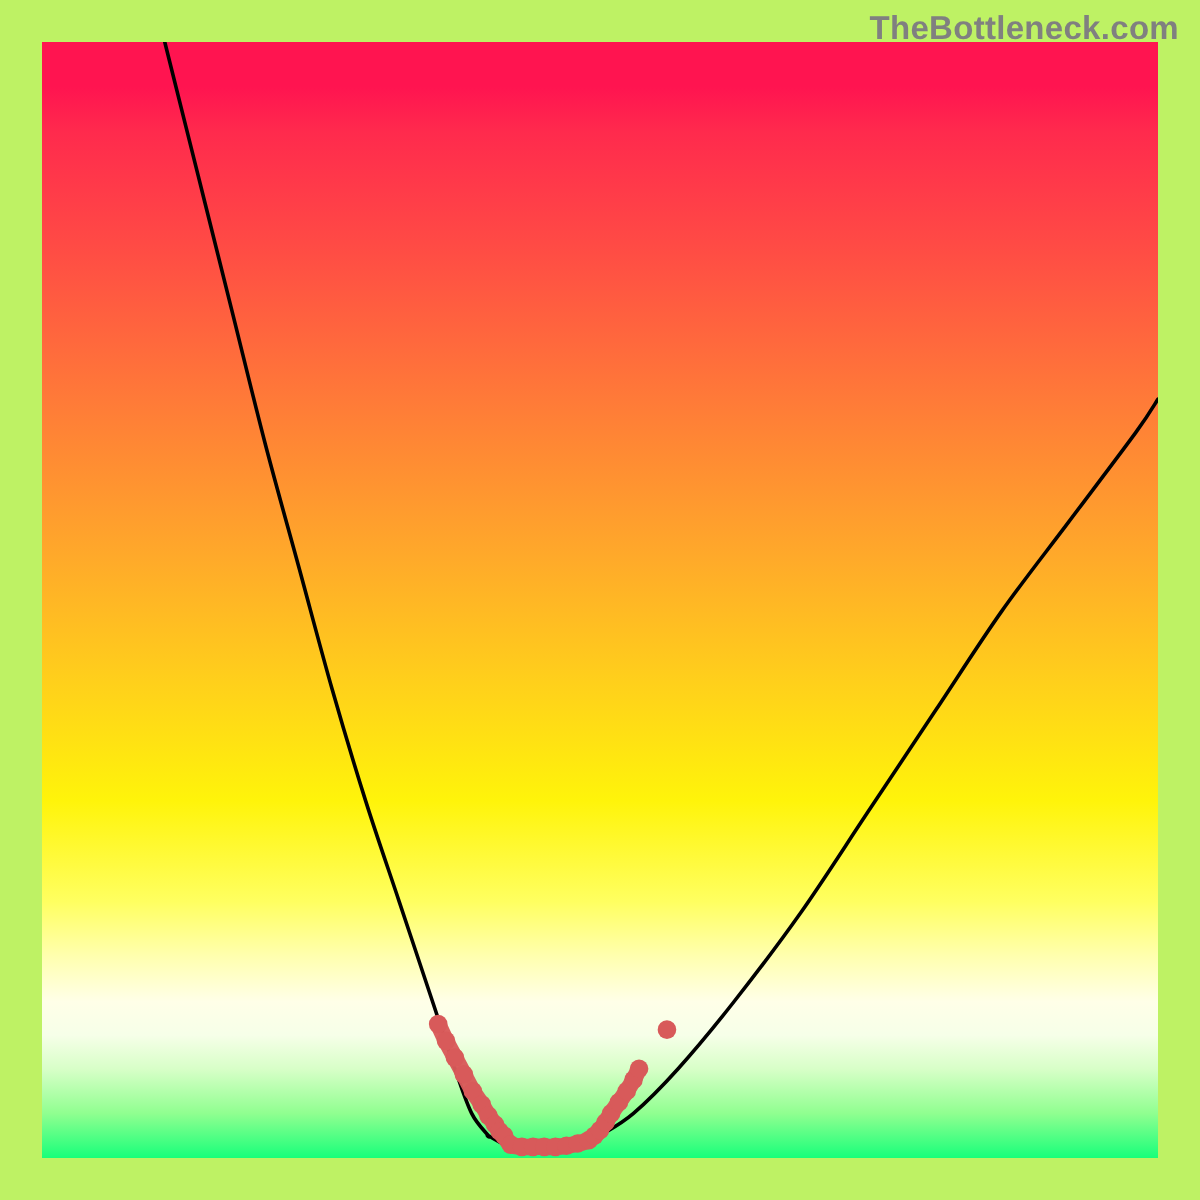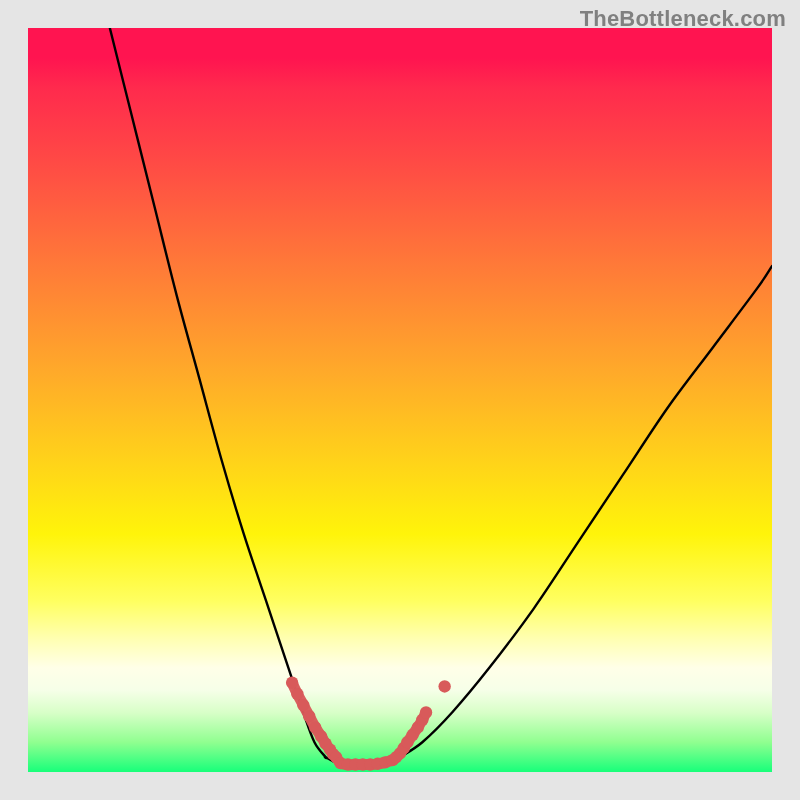--- a/index.html
+++ b/index.html
@@ -1,21 +1,21 @@
 <!DOCTYPE html>
 <html><head>
 <meta charset="utf-8">
 <style>
   * { margin: 0; padding: 0; box-sizing: border-box; }
   html, body { width: 800px; height: 800px; overflow: hidden; background: #000; }
   .frame {
     position: relative;
     width: 800px;
     height: 800px;
-    background: #e5e5e5;
+    background: #bef264;
   }
   .watermark {
     position: absolute;
     top: 6px;
     right: 14px;
     font-family: Arial, Helvetica, sans-serif;
     font-size: 22px;
     font-weight: 600;
     color: #808080;
     letter-spacing: 0.2px;

